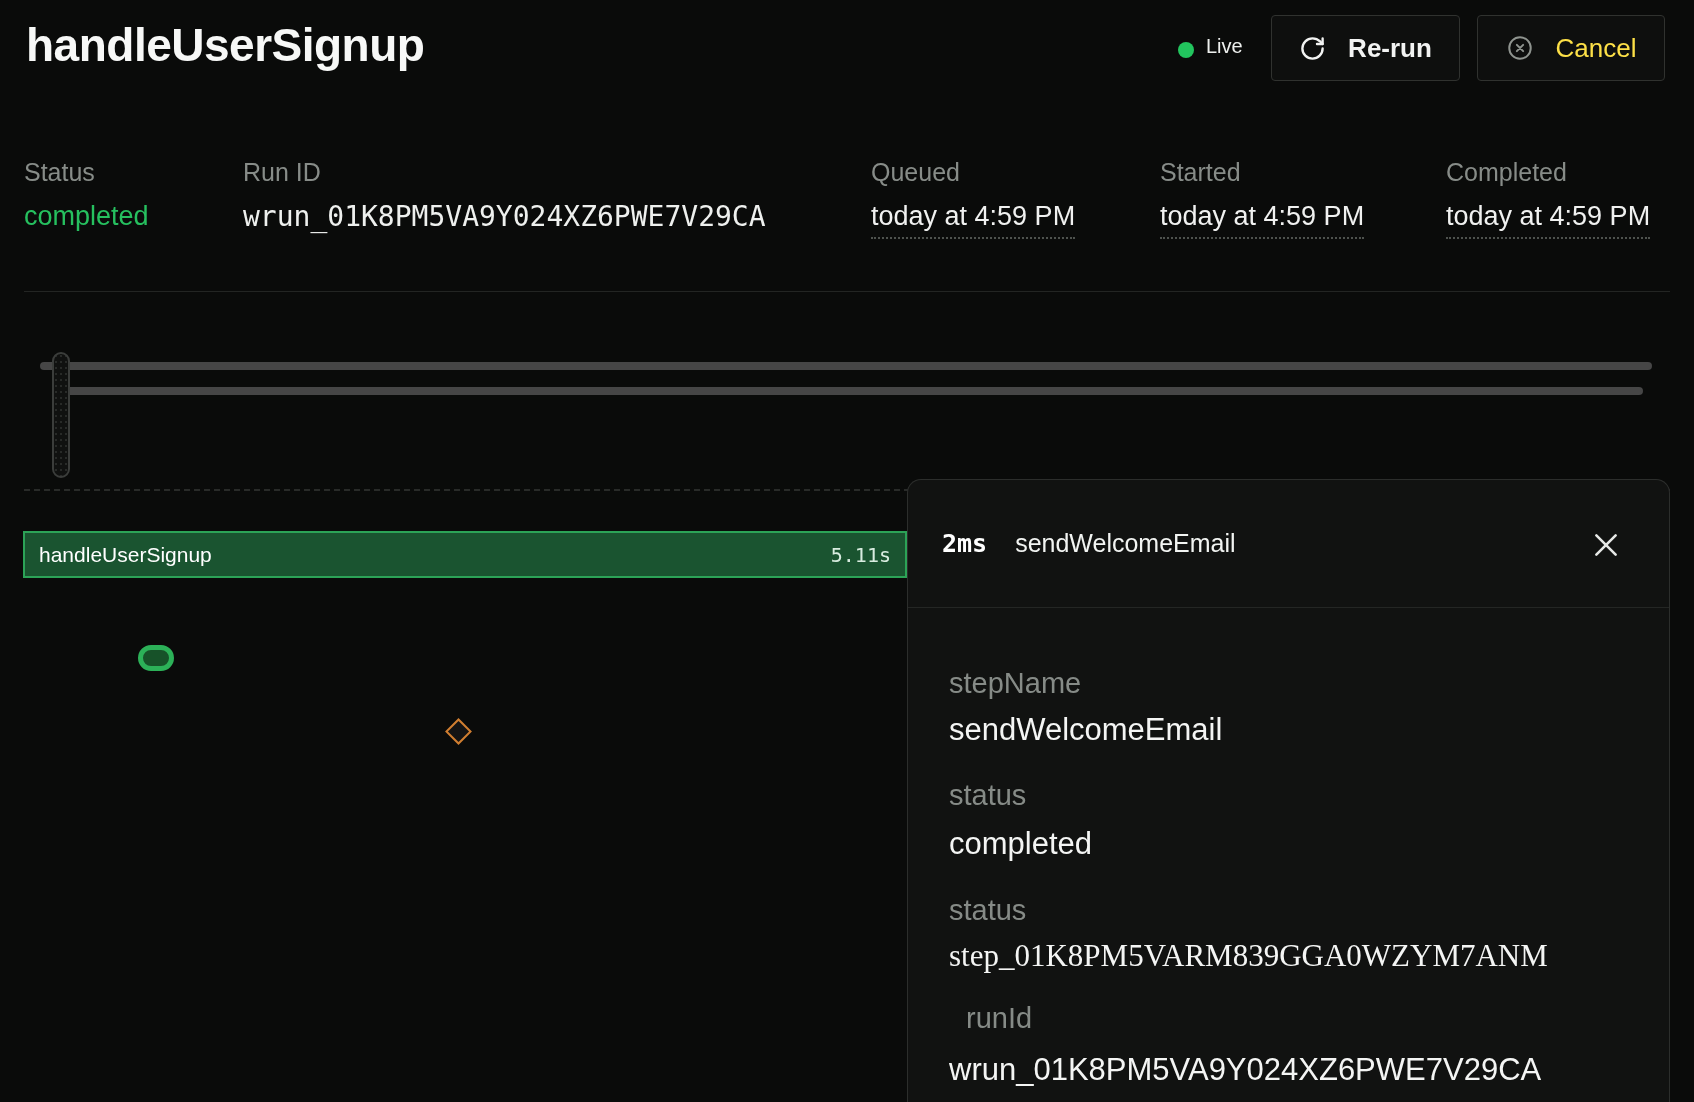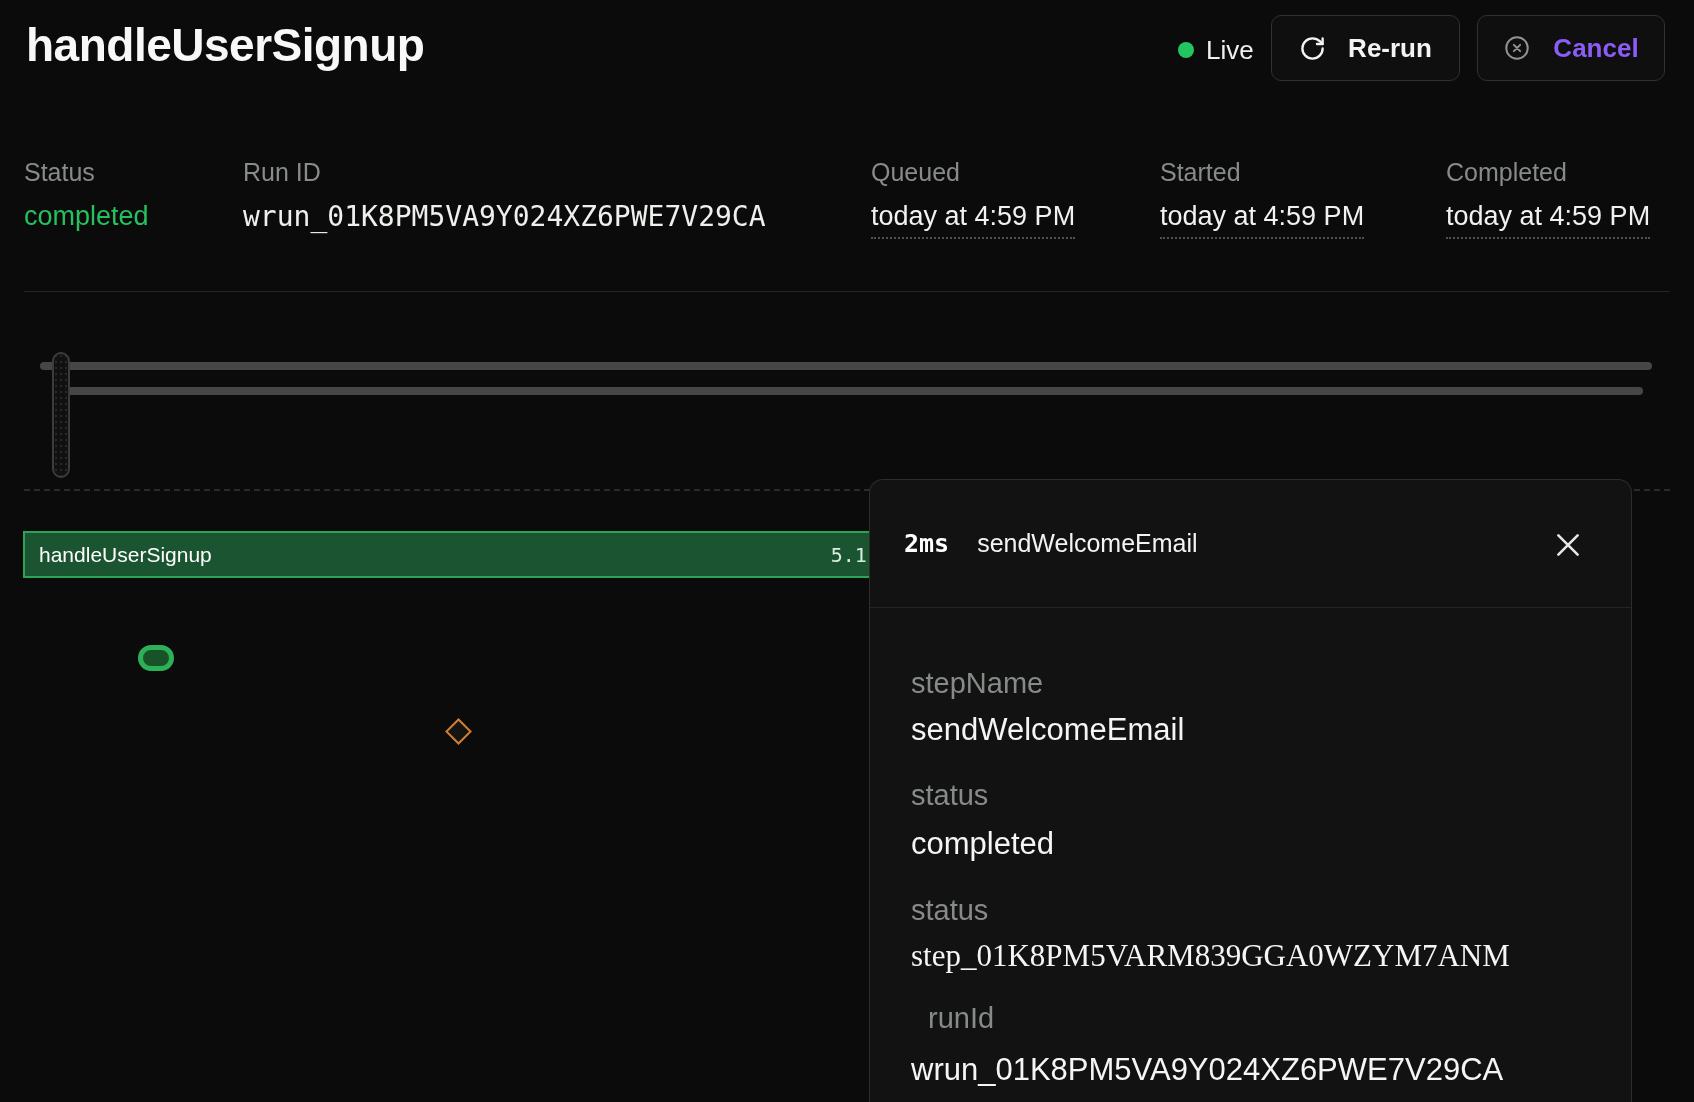--- a/index.html
+++ b/index.html
@@ -3,27 +3,27 @@
 <meta charset="utf-8">
 <style>
   html,body{margin:0;padding:0;background:#0a0b0a;}
   .app{position:relative;width:1694px;height:1102px;background:#0a0b0a;overflow:hidden;
        font-family:"Liberation Sans",sans-serif;color:#f3f4f3;}
   .abs{position:absolute;}
 
   
   .title{left:26px;top:18px;font-size:46px;font-weight:700;letter-spacing:-0.5px;color:#f7f8f7;}
   .live{left:1178px;top:42px;width:16px;height:16px;border-radius:50%;background:#22c55e;}
-  .live-label{left:1206px;top:35px;font-size:26px;color:#eef0ee;}
-  .btn{top:15px;height:66px;border:1px solid #30322f;border-radius:10px;background:rgba(255,255,255,0.02);
+  .live-label{left:1206px;top:35px;font-size:20px;color:#eef0ee;}
+  .btn{top:15px;height:66px;border:1px solid #30322f;border-radius:4px;background:rgba(255,255,255,0.02);
        display:flex;align-items:center;justify-content:center;gap:22px;box-sizing:border-box;cursor:pointer;}
   .btn-rerun{left:1271px;width:189px;}
   .btn-cancel{left:1477px;width:188px;}
   .btn-label{font-size:26px;font-weight:600;color:#f2f3f2;}
-  .btn-cancel .btn-label{color:#8b5cf6;font-weight:700;}
+  .btn-cancel .btn-label{color:#fde047;font-weight:400;}
   .btn svg{display:block;}
 
   
   .meta-label{top:158px;font-size:25px;color:#878c88;}
   .meta-value{top:201px;font-size:27px;color:#f0f1f0;}
   .meta-status{color:#26c05f;}
   .meta-mono{font-family:"DejaVu Sans Mono",monospace;font-size:28px;color:#eef0ee;top:200px;}
   .meta-time{border-bottom:2px dotted #4e524e;padding-bottom:5px;}
   .c0{left:24px;} .c1{left:243px;} .c2{left:871px;} .c3{left:1160px;} .c4{left:1446px;}
 
@@ -47,21 +47,21 @@
   .dur-green{color:#d8ecdf;}
   .dur-orange{color:#f3a95c;}
   .step-pill{left:138px;top:645px;width:36px;height:26px;border-radius:13px;background:#175229;
        border:5px solid #2cb158;box-sizing:border-box;cursor:pointer;}
   .bar-sleep{left:430px;top:687px;width:477px;height:45px;background:#8a4617;border:2px solid #d07e30;
        border-radius:12px 0 0 12px;padding:0 14px 0 18px;}
   .diamond{left:449px;top:722px;width:15px;height:15px;background:#141414;border:2.5px solid #d07e30;
        transform:rotate(45deg);box-sizing:content-box;}
 
   
-  .panel{left:869px;top:479px;width:763px;height:623px;background:#111211;
+  .panel{left:907px;top:479px;width:763px;height:623px;background:#111211;
        border:1px solid #2c2e2c;border-bottom:none;border-radius:14px 14px 0 0;box-sizing:border-box;}
   .panel-header{position:absolute;left:0;right:0;top:0;height:127px;display:flex;align-items:center;
        padding-left:34px;gap:28px;box-sizing:border-box;}
   .panel-dur{font-family:"DejaVu Sans Mono",monospace;font-size:25px;font-weight:700;color:#ffffff;}
   .panel-title{font-size:25px;color:#f2f4f2;}
   .panel-close{position:absolute;right:48px;top:50px;width:30px;height:30px;cursor:pointer;}
   .panel-divider{position:absolute;left:0;right:0;top:127px;height:1px;background:#242624;}
   .f-label{position:absolute;left:41px;font-size:29px;color:#868b87;line-height:1;}
   .f-value{position:absolute;left:41px;font-size:31px;color:#f4f5f4;line-height:1;white-space:nowrap;}
   .fl0{top:189px;} .fv0{top:234px;}

